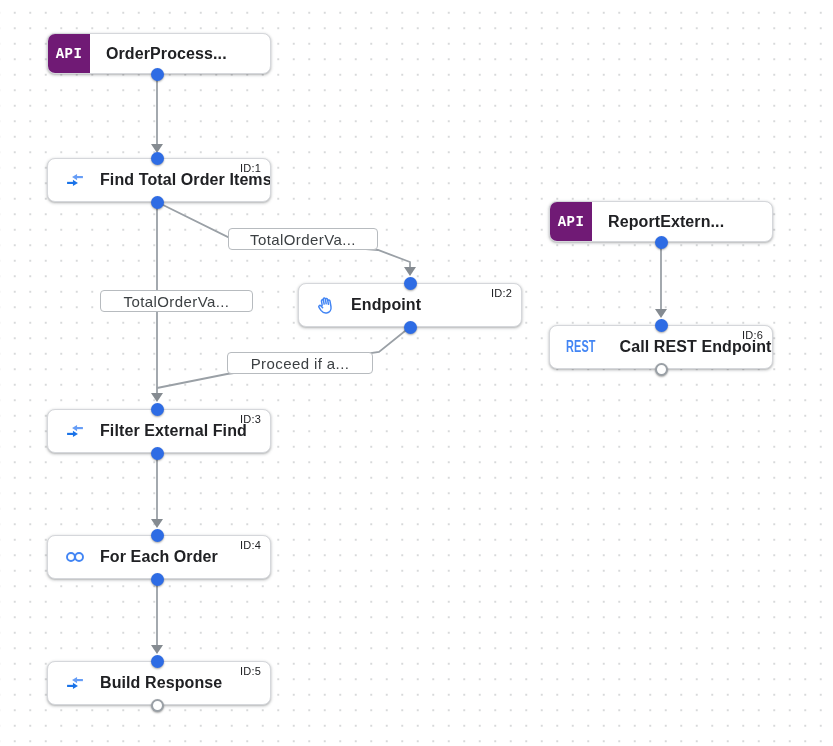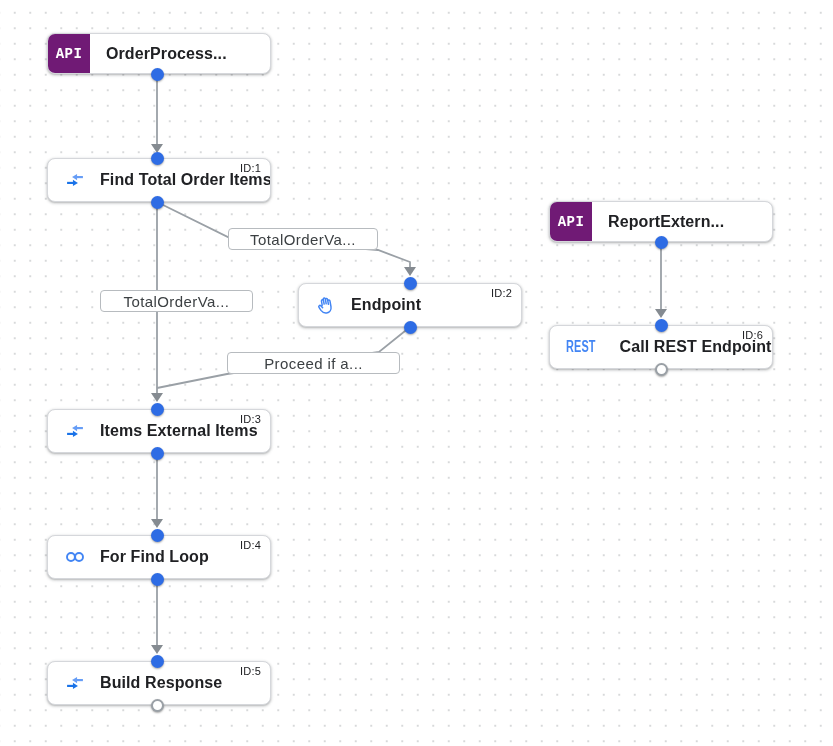--- a/index.html
+++ b/index.html
@@ -143,32 +143,32 @@
 
   <div class="node step-node" style="left:47px;top:409px;">
     <span class="icon-box">
       <svg width="20" height="20" viewBox="0 0 24 24">
         <path d="M2.5 15.5 H10" stroke="#1a73e8" stroke-width="2.6" fill="none"></path>
         <path d="M9.5 11.8 L9.5 19.2 L15.5 15.5 Z" fill="#1a73e8"></path>
         <path d="M21.5 8.5 H14" stroke="#669df6" stroke-width="2.6" fill="none"></path>
         <path d="M14.5 4.8 L14.5 12.2 L8.5 8.5 Z" fill="#669df6"></path>
       </svg>
     </span>
-    <div class="node-title">Items External Items</div>
+    <div class="node-title">Filter External Find</div>
     <span class="id-badge">ID:3</span>
   </div>
 
   <div class="node step-node" style="left:47px;top:535px;">
     <span class="icon-box">
       <svg width="22" height="22" viewBox="0 0 24 24">
         <circle cx="7.6" cy="12" r="4.3" fill="none" stroke="#4285f4" stroke-width="2.1"></circle>
         <circle cx="16.4" cy="12" r="4.3" fill="none" stroke="#4285f4" stroke-width="2.1"></circle>
       </svg>
     </span>
-    <div class="node-title">For Find Loop</div>
+    <div class="node-title">For Each Order</div>
     <span class="id-badge">ID:4</span>
   </div>
 
   <div class="node step-node" style="left:47px;top:661px;">
     <span class="icon-box">
       <svg width="20" height="20" viewBox="0 0 24 24">
         <path d="M2.5 15.5 H10" stroke="#1a73e8" stroke-width="2.6" fill="none"></path>
         <path d="M9.5 11.8 L9.5 19.2 L15.5 15.5 Z" fill="#1a73e8"></path>
         <path d="M21.5 8.5 H14" stroke="#669df6" stroke-width="2.6" fill="none"></path>
         <path d="M14.5 4.8 L14.5 12.2 L8.5 8.5 Z" fill="#669df6"></path>
@@ -199,15 +199,15 @@
   <div class="port" style="left:150.5px;top:528.5px;"></div>
   <div class="port" style="left:150.5px;top:572.5px;"></div>
   <div class="port" style="left:150.5px;top:654.5px;"></div>
   <div class="port open" style="left:150.5px;top:698.5px;"></div>
   <div class="port" style="left:654.5px;top:235.5px;"></div>
   <div class="port" style="left:654.5px;top:318.5px;"></div>
   <div class="port open" style="left:654.5px;top:362.5px;"></div>
 
   <div class="edge-label" style="left:228px;top:228px;width:150px;">TotalOrderVa...</div>
   <div class="edge-label" style="left:100px;top:290px;width:153px;">TotalOrderVa...</div>
-  <div class="edge-label" style="left:227px;top:352px;width:173px;text-align:right;">Proceed if a...</div>
+  <div class="edge-label" style="left:227px;top:352px;width:146px;text-align:right;">Proceed if a...</div>
 
 </div>
 
 </body></html>

